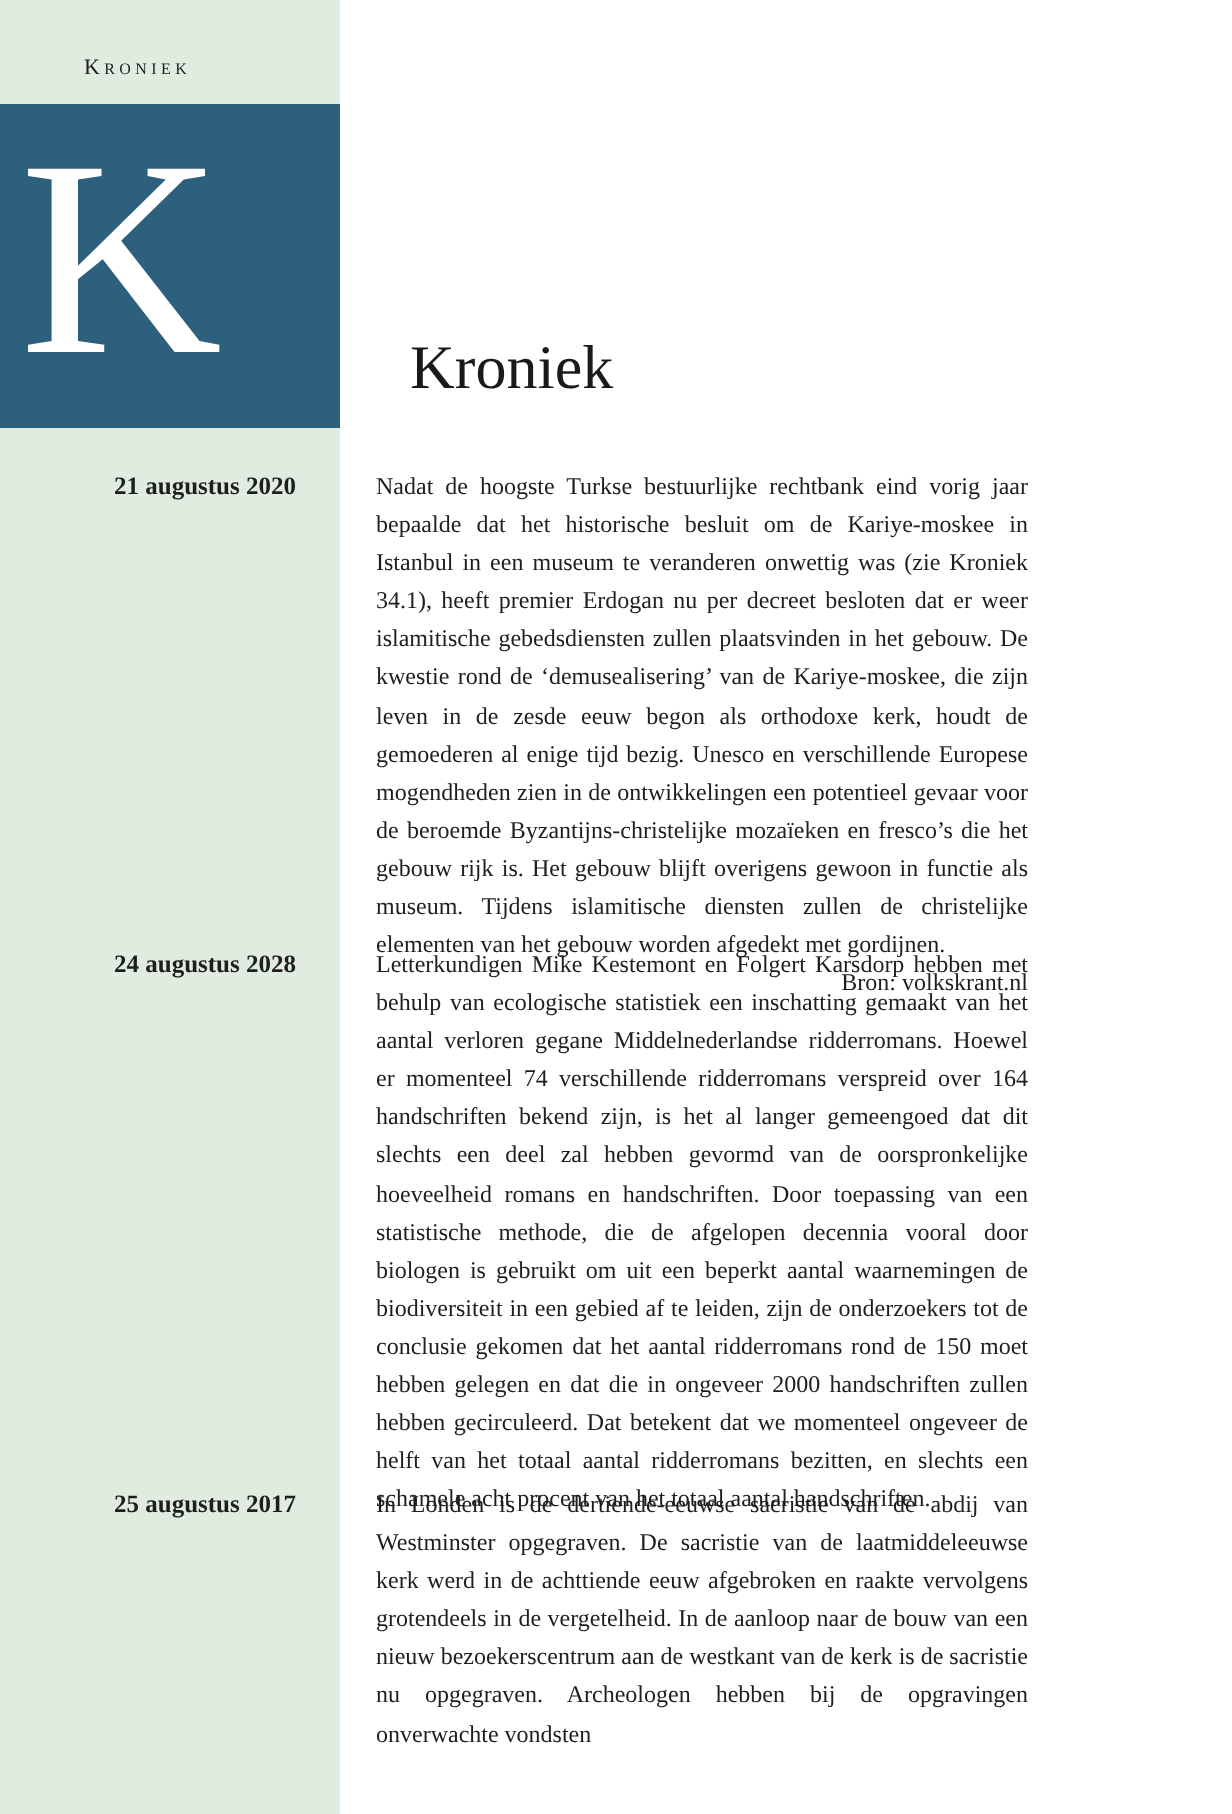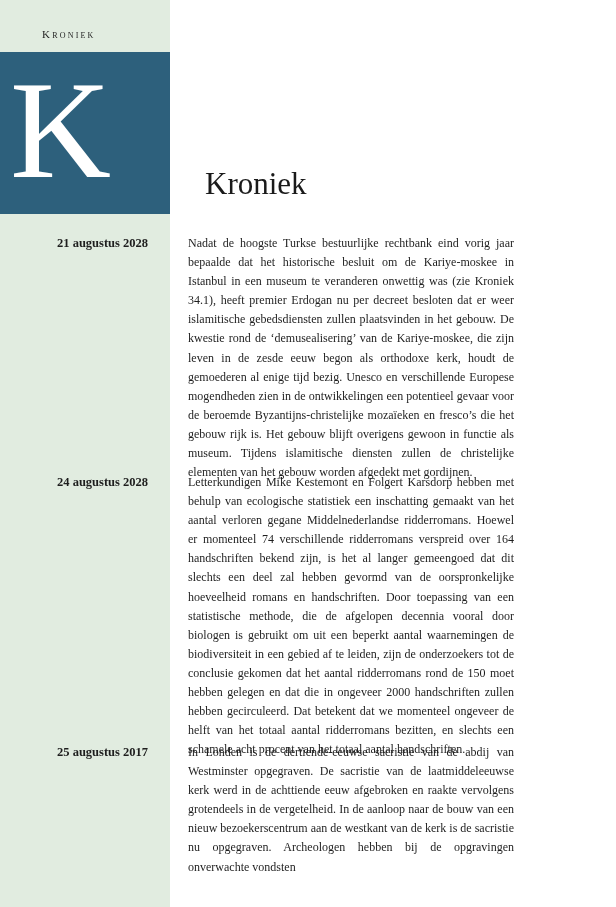--- a/index.html
+++ b/index.html
@@ -52,23 +52,24 @@
 <body>
 
 <div class="sidebar"></div>
 <div class="running-head">Kroniek</div>
 <div class="initial-block">
   <div class="initial-letter">K</div>
 </div>
 <h1 class="page-title">Kroniek</h1>
 
 <div class="entry" style="top:234px;">
-  <div class="entry-date">21 augustus 2028</div>
+  <div class="entry-date">21 augustus 2020</div>
   <div class="entry-body">
     <p>Nadat de hoogste Turkse bestuurlijke rechtbank eind vorig jaar bepaalde dat het historische besluit om de Kariye-moskee in Istanbul in een museum te veranderen onwettig was (zie Kroniek 34.1), heeft premier Erdogan nu per decreet besloten dat er weer islamitische gebedsdiensten zullen plaatsvinden in het gebouw. De kwestie rond de ‘demusealisering’ van de Kariye-moskee, die zijn leven in de zesde eeuw begon als orthodoxe kerk, houdt de gemoederen al enige tijd bezig. Unesco en verschillende Europese mogendheden zien in de ontwikkelingen een potentieel gevaar voor de beroemde Byzantijns-christelijke mozaïeken en fresco’s die het gebouw rijk is. Het gebouw blijft overigens gewoon in functie als museum. Tijdens islamitische diensten zullen de christelijke elementen van het gebouw worden afgedekt met gordijnen.</p>
+    <p class="entry-source">Bron: volkskrant.nl</p>
   </div>
 </div>
 
 <div class="entry" style="top:473px;">
   <div class="entry-date">24 augustus 2028</div>
   <div class="entry-body">
     <p>Letterkundigen Mike Kestemont en Folgert Karsdorp hebben met behulp van ecologische statistiek een inschatting gemaakt van het aantal verloren gegane Middelnederlandse ridderromans. Hoewel er momenteel 74 verschillende ridderromans verspreid over 164 handschriften bekend zijn, is het al langer gemeengoed dat dit slechts een deel zal hebben gevormd van de oorspronkelijke hoeveelheid romans en handschriften. Door toepassing van een statistische methode, die de afgelopen decennia vooral door biologen is gebruikt om uit een beperkt aantal waarnemingen de biodiversiteit in een gebied af te leiden, zijn de onderzoekers tot de conclusie gekomen dat het aantal ridderromans rond de 150 moet hebben gelegen en dat die in ongeveer 2000 handschriften zullen hebben gecirculeerd. Dat betekent dat we momenteel ongeveer de helft van het totaal aantal ridderromans bezitten, en slechts een schamele acht procent van het totaal aantal handschriften.</p>
   </div>
 </div>
 

